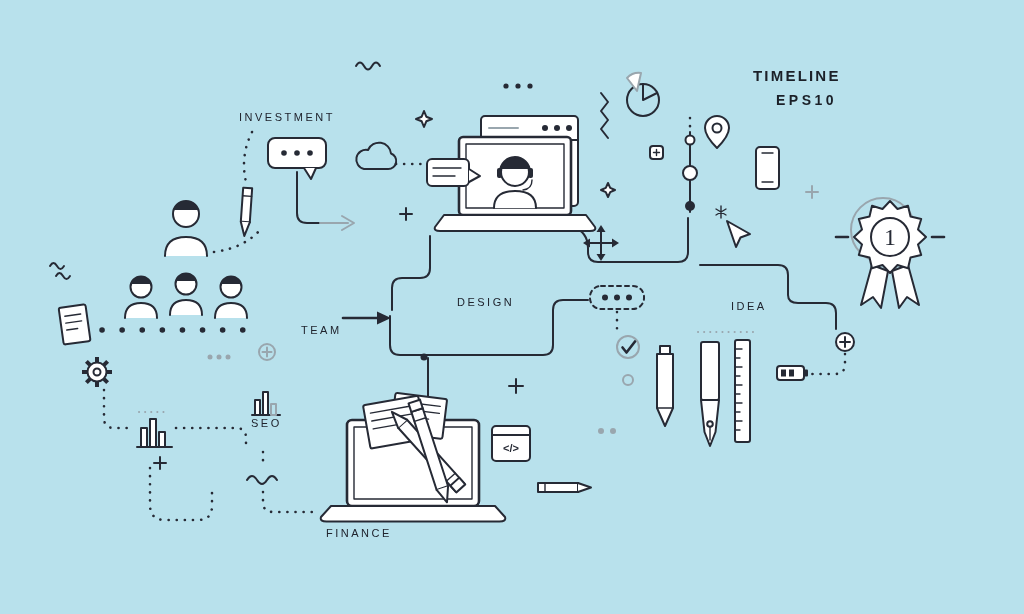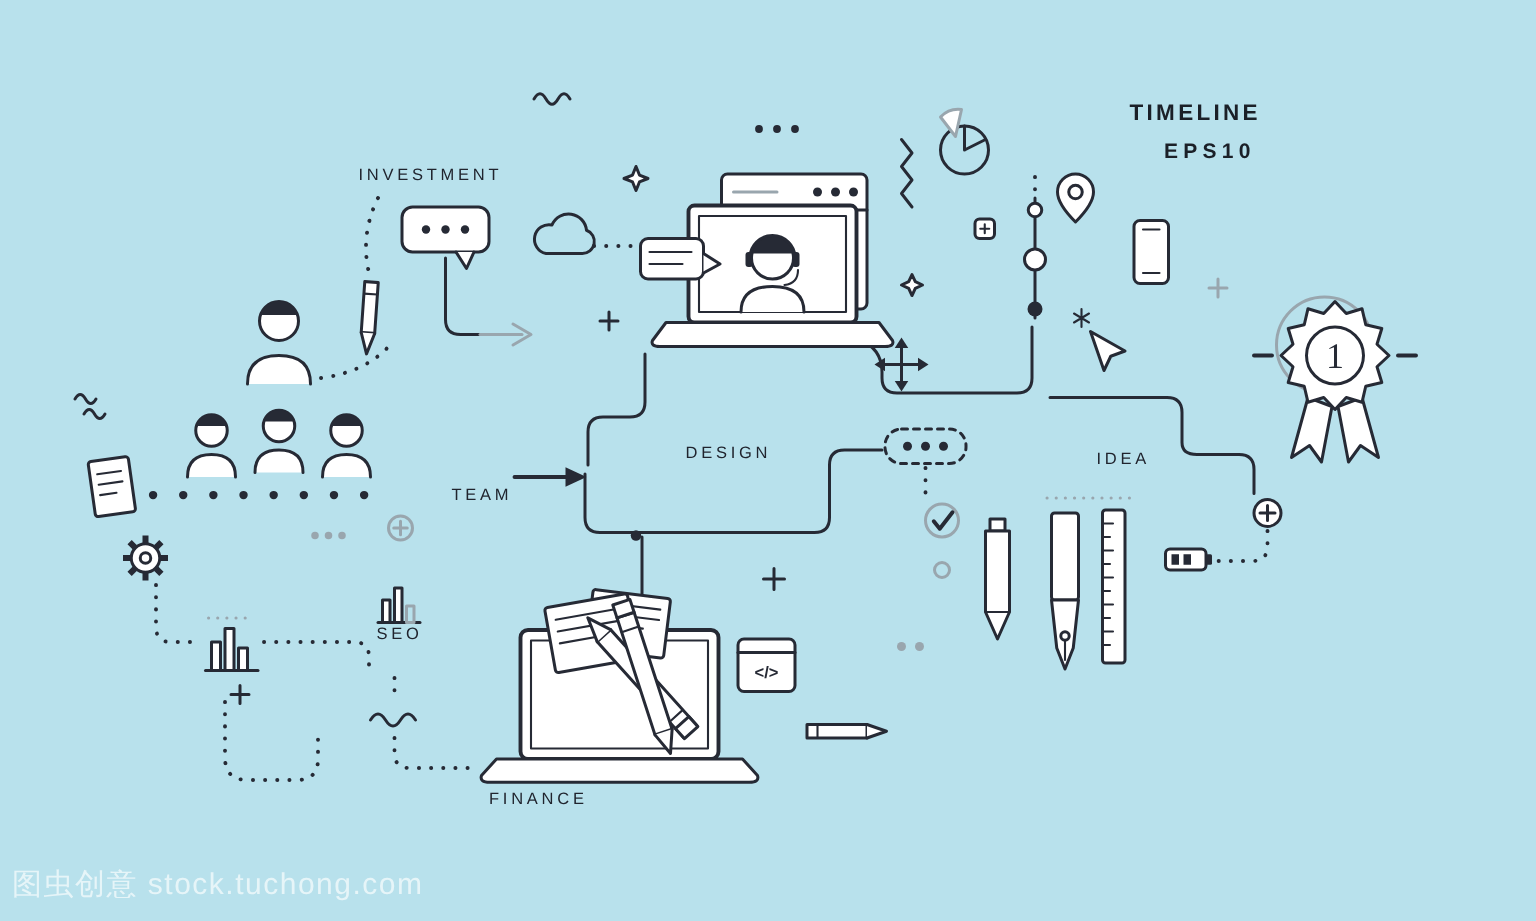--- a/index.html
+++ b/index.html
@@ -315,15 +315,14 @@
   <span class="label" style="left:441px;top:296px;padding-left:16px;">DESIGN</span>
   <span class="label" style="left:251px;top:417px;">SEO</span>
   <span class="label" style="left:326px;top:527px;">FINANCE</span>
   <span class="label" style="left:731px;top:300px;">IDEA</span>
 
   <div class="title-block">
     <div class="title-line">TIMELINE</div>
     <div class="title-edition">EPS10</div>
   </div>
 
-  <div class="watermark">图虫创意 stock.tuchong.com</div>
 
 </div>
 
 </body></html>

